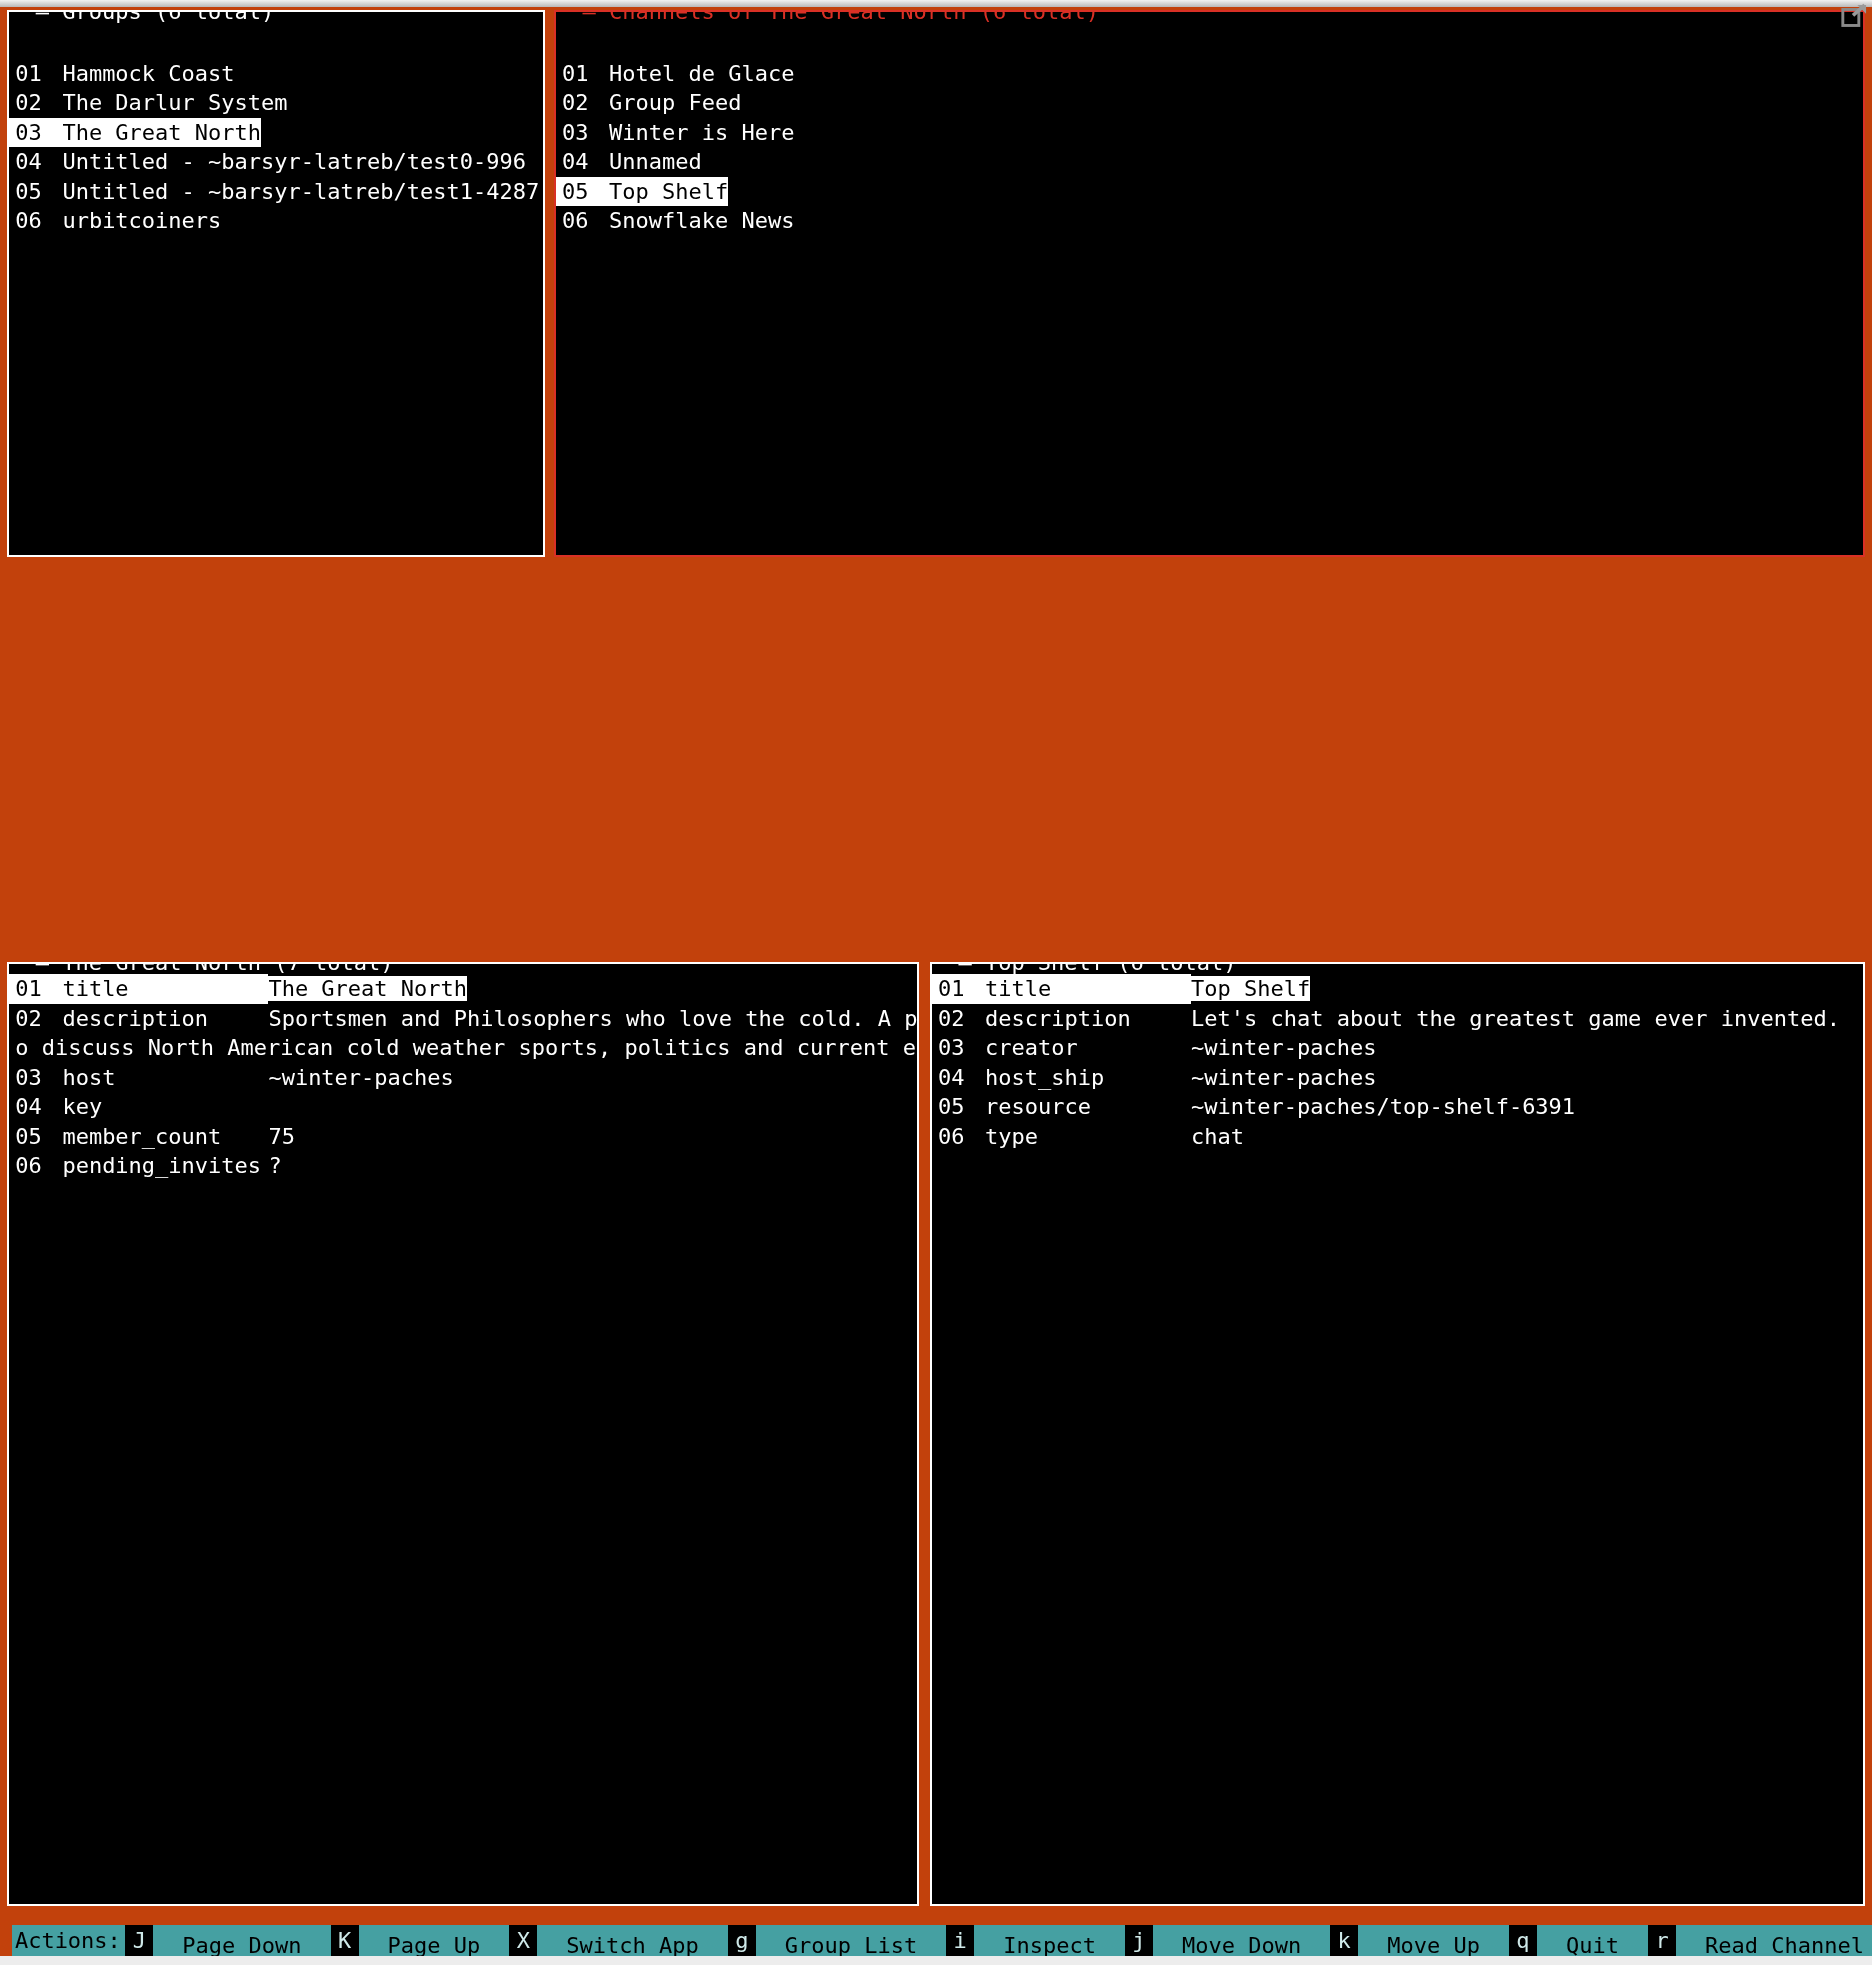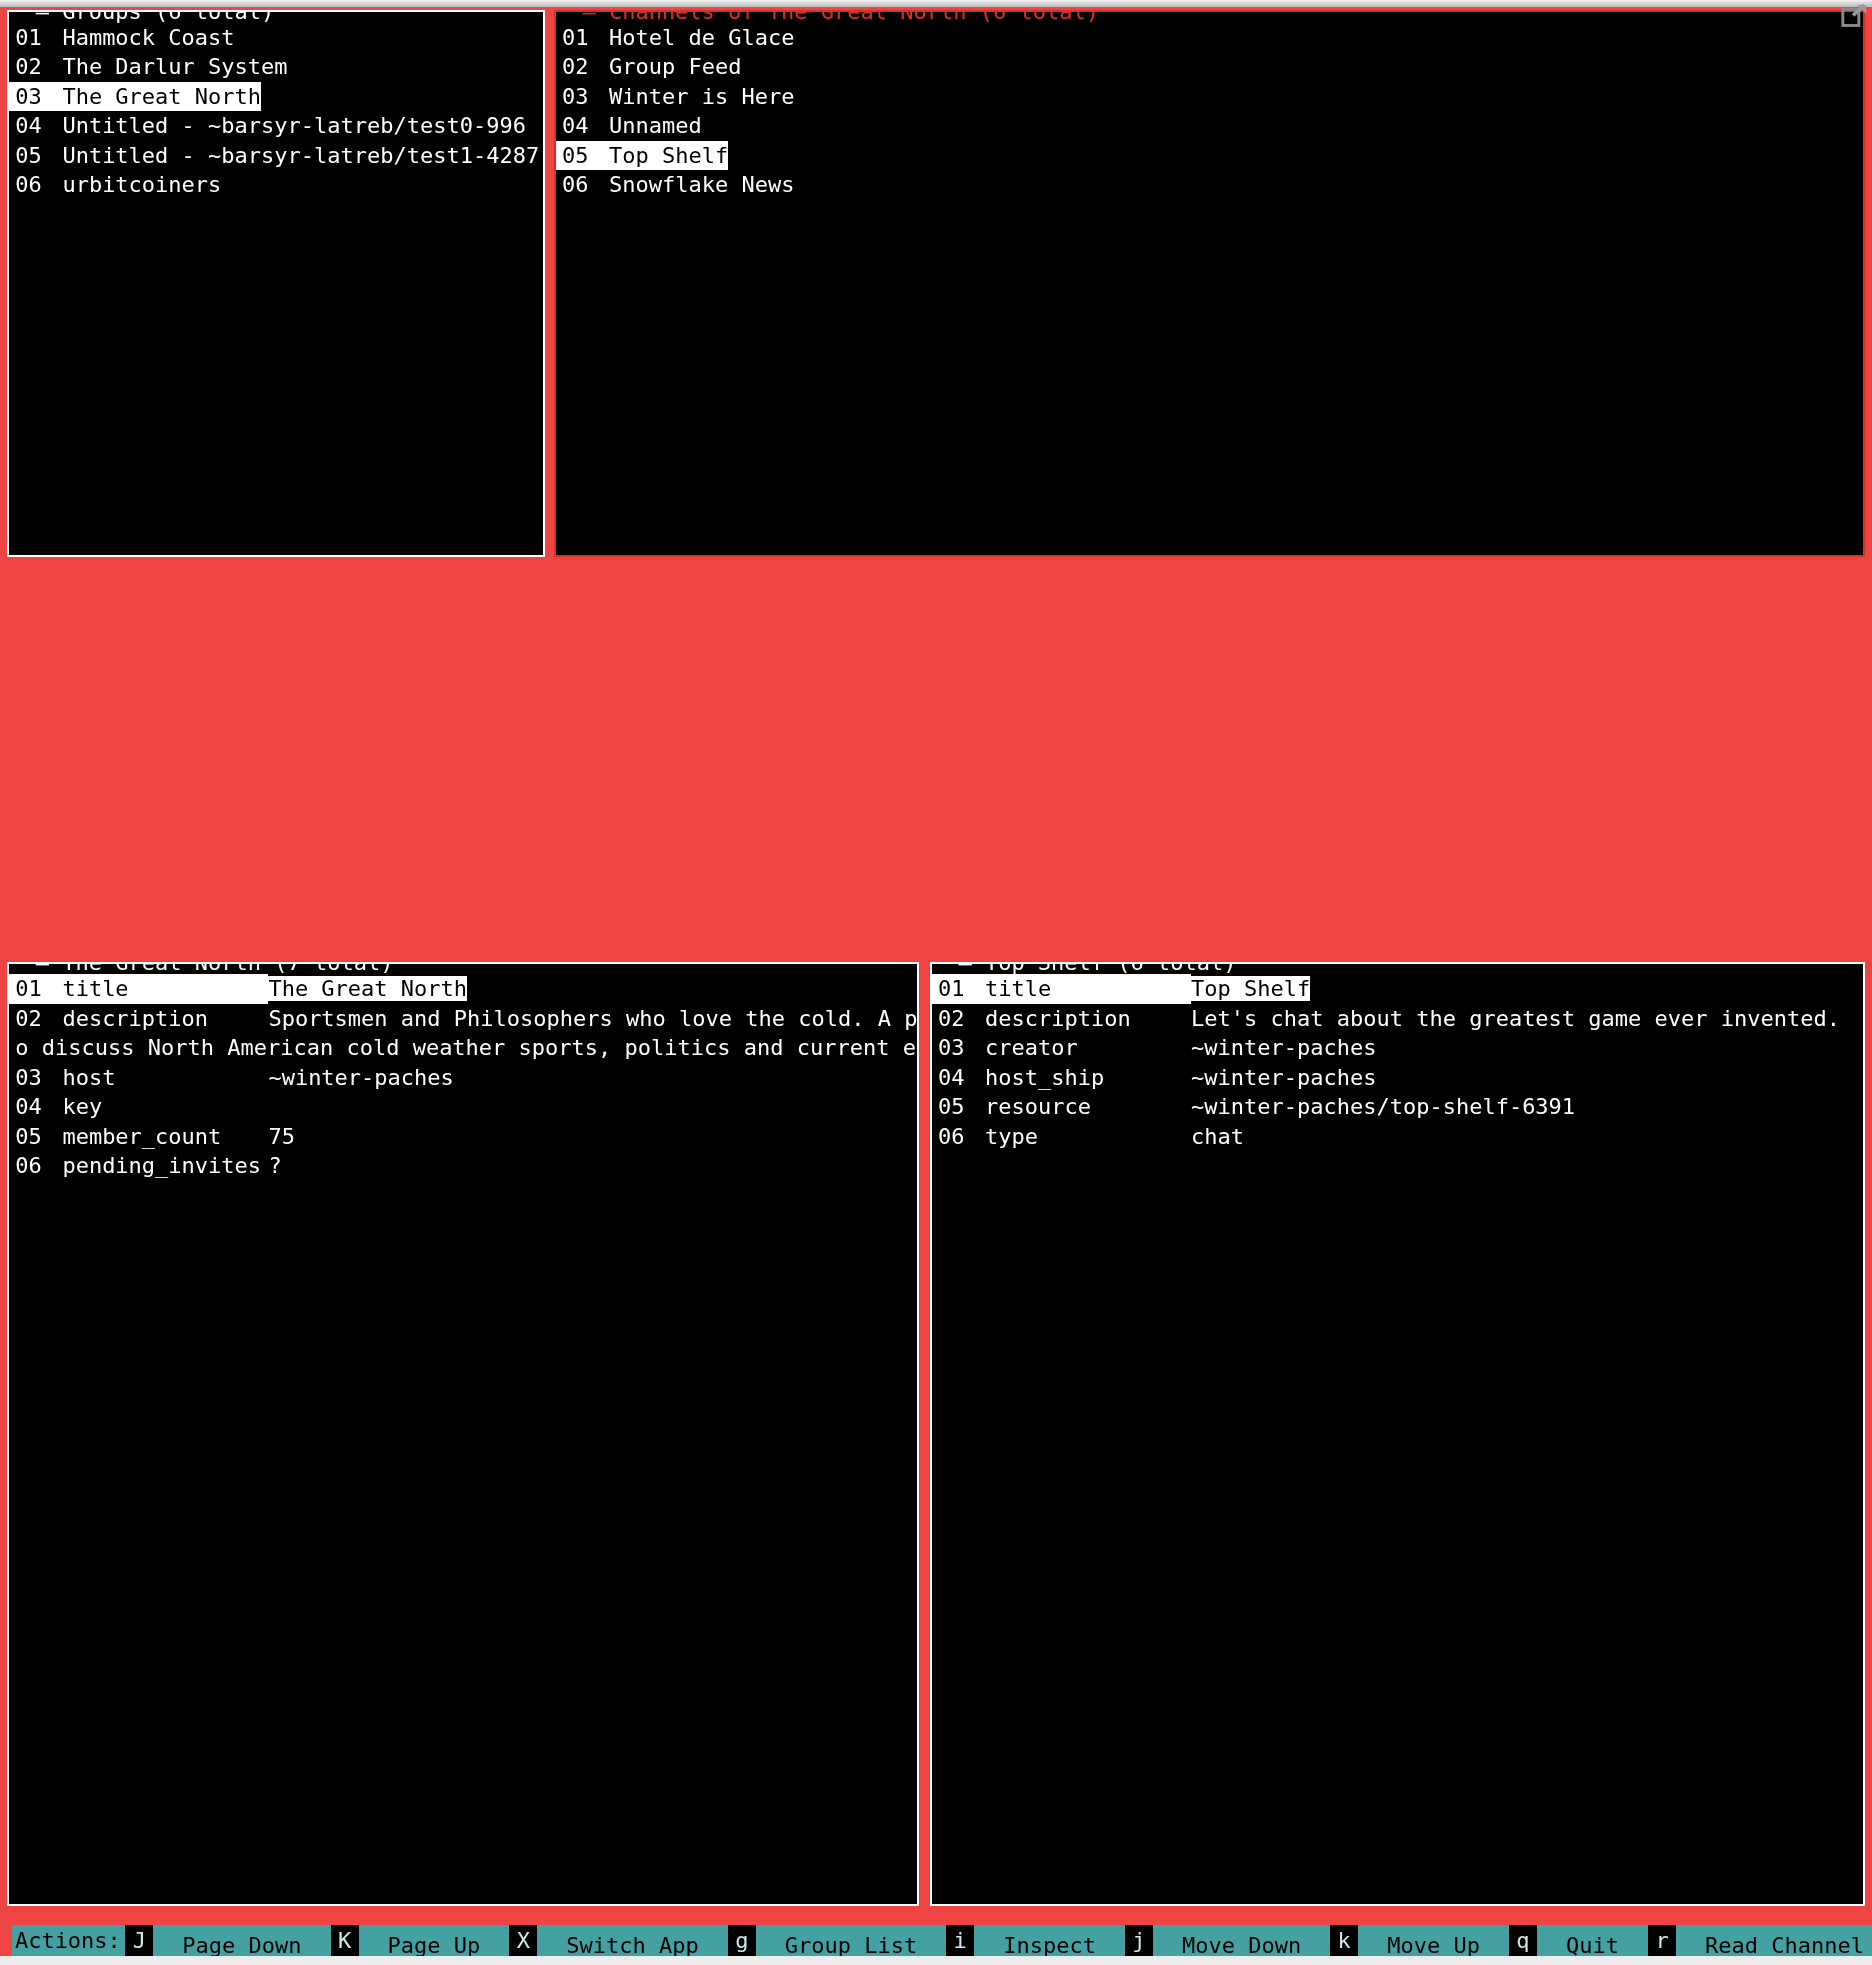--- a/index.html
+++ b/index.html
@@ -9,21 +9,21 @@
     height: 1965px;
     background: #000000;
     font-family: "DejaVu Sans Mono", "Liberation Mono", monospace;
     overflow: hidden;
   }
 
   #app {
     position: relative;
     width: 1872px;
     height: 1965px;
-    background: #ef4444;
+    background: #c2410c;
   }
 
   
   .top-strip {
     position: absolute;
     top: 0; left: 0;
     width: 1872px;
     height: 7.4px;
     background: linear-gradient(#f2f2f2, #b9b9b9);
   }
@@ -86,20 +86,21 @@
     white-space: pre;
     font-family: "DejaVu Sans Mono", "Liberation Mono", monospace;
   }
   .row .idx {
     width: 53px;
     padding-left: 5.9px;
     flex: 0 0 auto;
   }
   .row .label {
     flex: 0 0 auto;
+    margin-top: 36px;
   }
 
   
   .row.selected .idx,
   .row.selected .label {
     background: #ffffff;
     color: #000000;
   }
 
   

